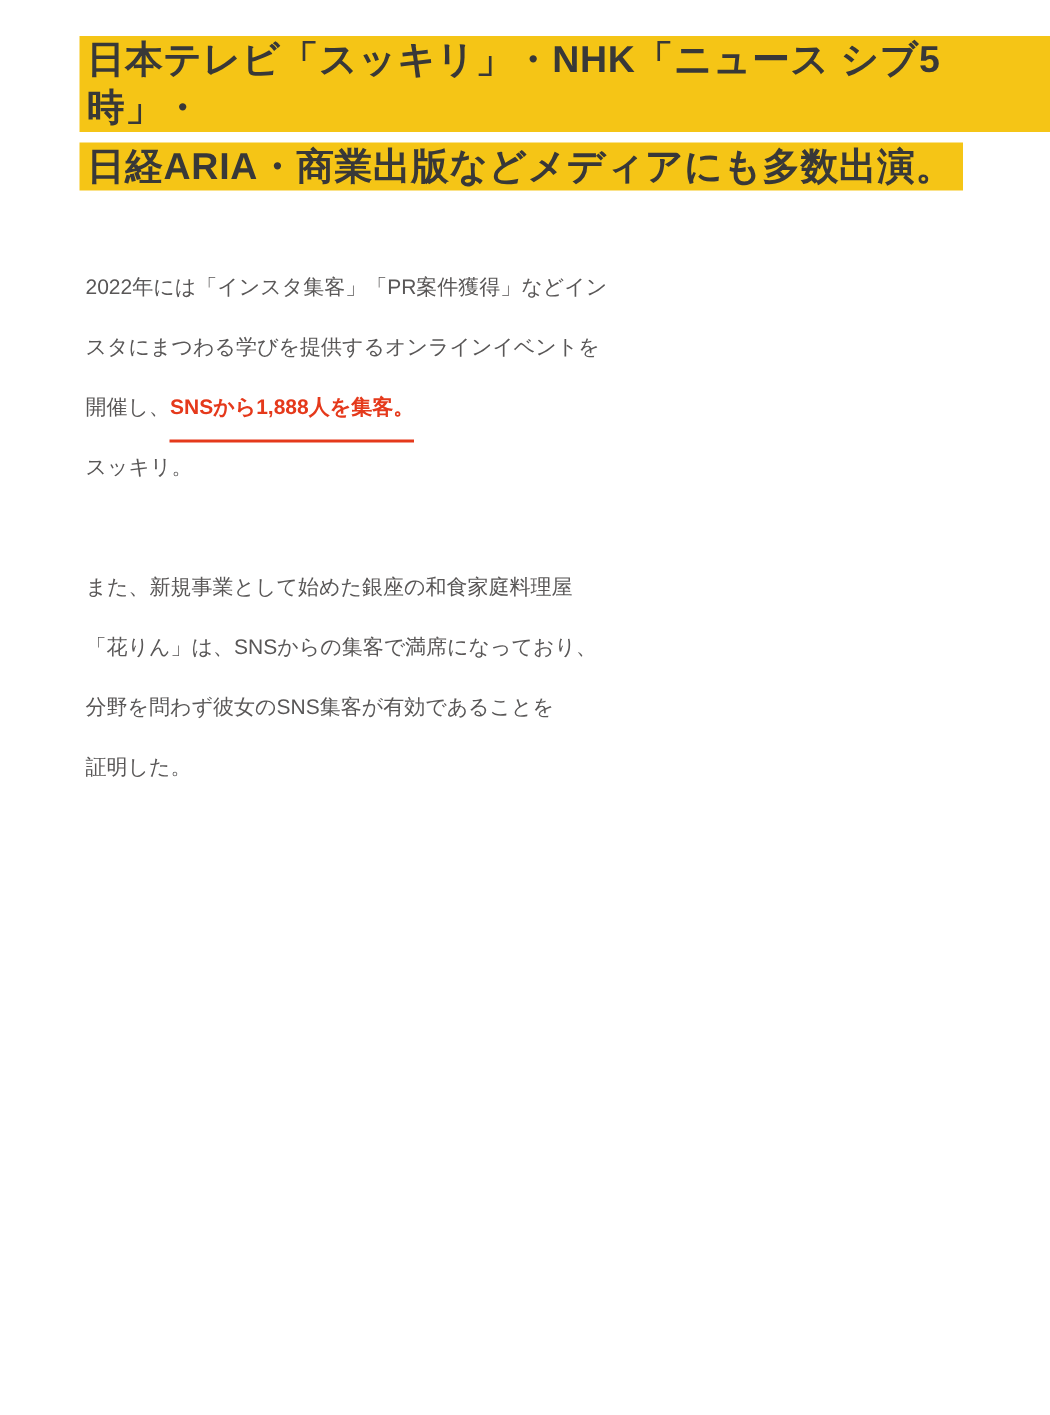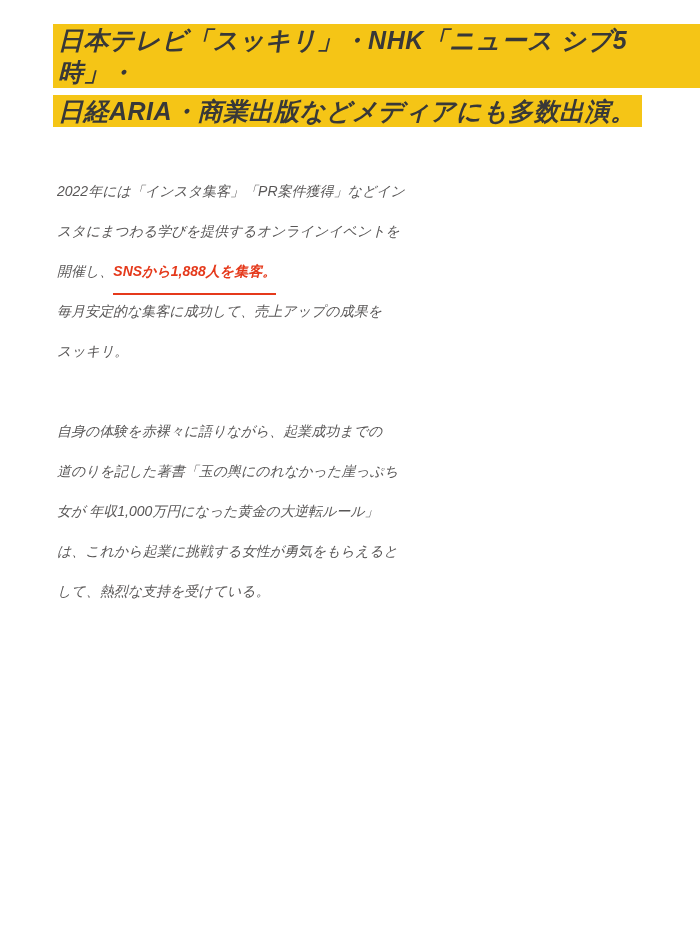--- a/index.html
+++ b/index.html
@@ -2,21 +2,21 @@
 <html lang="ja" style="--highlight-yellow: #F5C516; --banner-text: #383838; --body-text: #595757; --emphasis-red: #E5391B; --background: #FFFFFF;"><head>
 <meta charset="utf-8">
 <style>
   :root {
     --highlight-yellow: #F5C516;
     --banner-text: #383838;
     --body-text: #595757;
     --emphasis-red: #E5391B;
     --background: #FFFFFF;
   }
-  * { margin: 0; padding: 0; box-sizing: border-box; font-style: italic; }
+  * { margin: 0; padding: 0; box-sizing: border-box; }
   html, body { background: var(--background); }
   .page {
     position: relative;
     width: 700px;
     height: 943px;
     background: var(--background);
     overflow: hidden;
     font-family: "Liberation Sans", "DejaVu Sans", sans-serif;
   }
   
@@ -69,28 +69,26 @@
       <mark>日経ARIA・商業出版などメディアにも多数出演。</mark>
     </div>
   </header>
 
   <main class="article">
 
     <p>
       <span class="line">2022年には「インスタ集客」「PR案件獲得」などイン</span>
       <span class="line">スタにまつわる学びを提供するオンラインイベントを</span>
       <span class="line"><span>開催し、</span><span class="em-red">SNSから1,888人を集客。</span></span>
-      <span class="line">毎月安定的な集客に成功して、売上アップの成果を</span>
       <span class="line">スッキリ。</span>
     </p>
 
+    <p>
+      <span class="line">また、新規事業として始めた銀座の和食家庭料理屋</span>
+      <span class="line">「花りん」は、SNSからの集客で満席になっており、</span>
+      <span class="line">分野を問わず彼女のSNS集客が有効であることを</span>
+      <span class="line">証明した。</span>
+    </p>
 
-    <p>
-      <span class="line">自身の体験を赤裸々に語りながら、起業成功までの</span>
-      <span class="line">道のりを記した著書「玉の輿にのれなかった崖っぷち</span>
-      <span class="line">女が 年収1,000万円になった黄金の大逆転ルール」</span>
-      <span class="line">は、これから起業に挑戦する女性が勇気をもらえると</span>
-      <span class="line">して、熱烈な支持を受けている。</span>
-    </p>
 
   </main>
 
 </div>
 
 </body></html>

